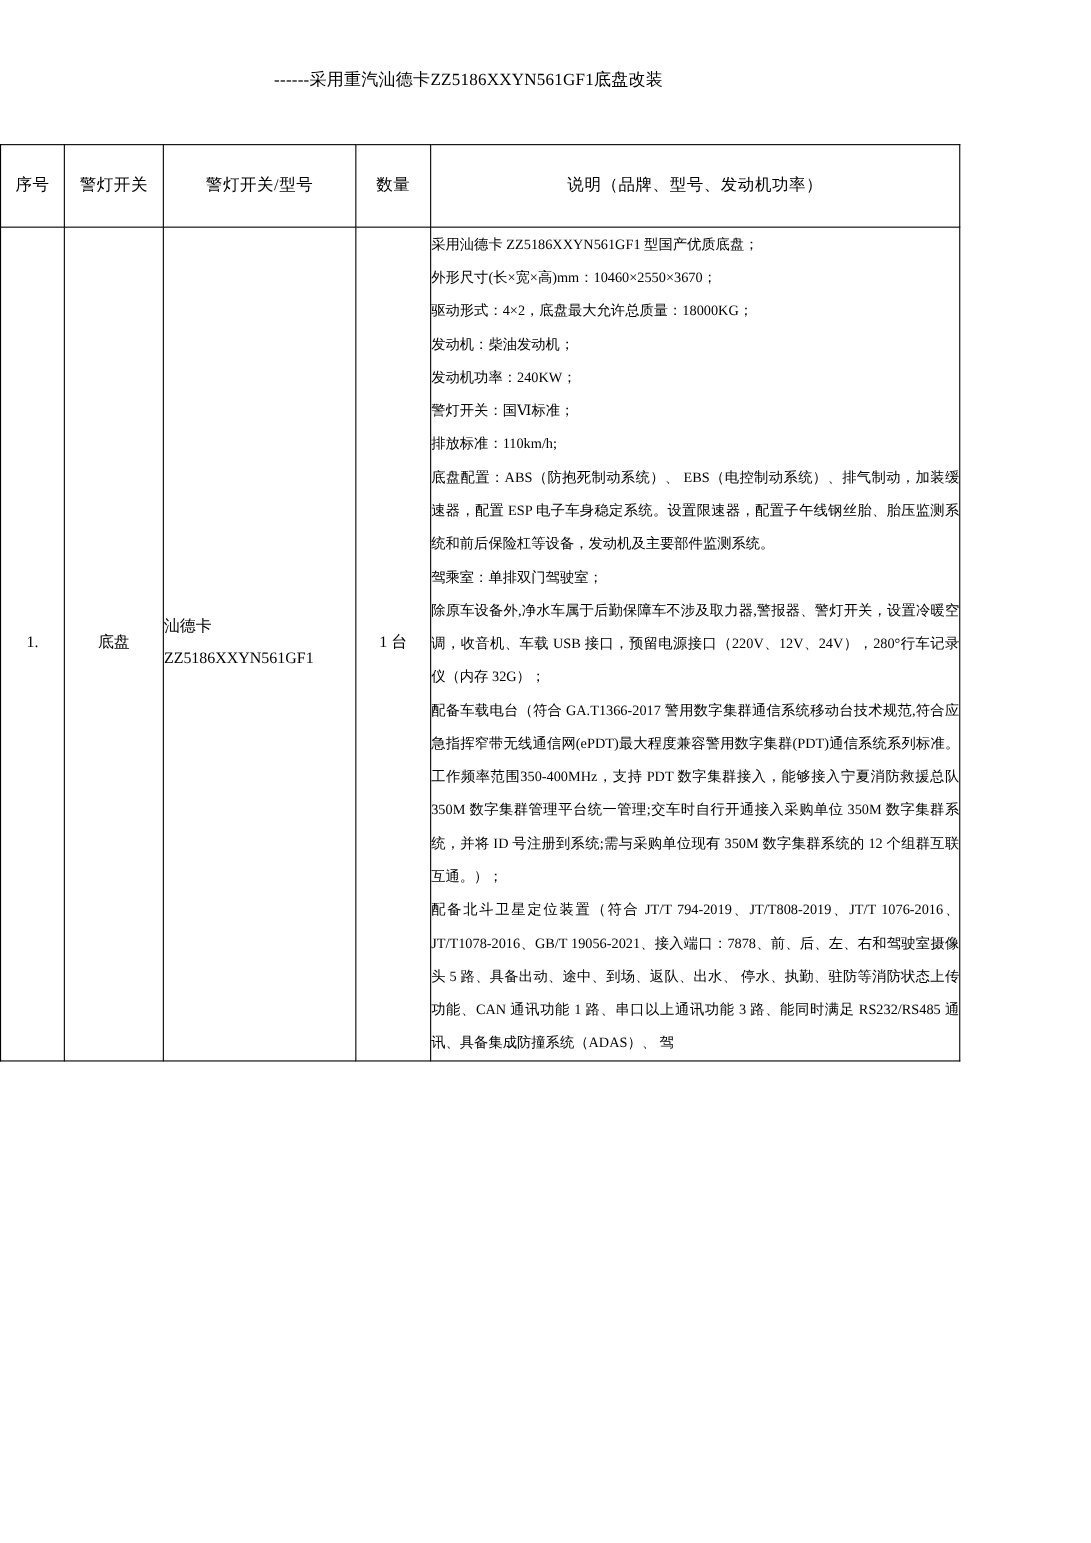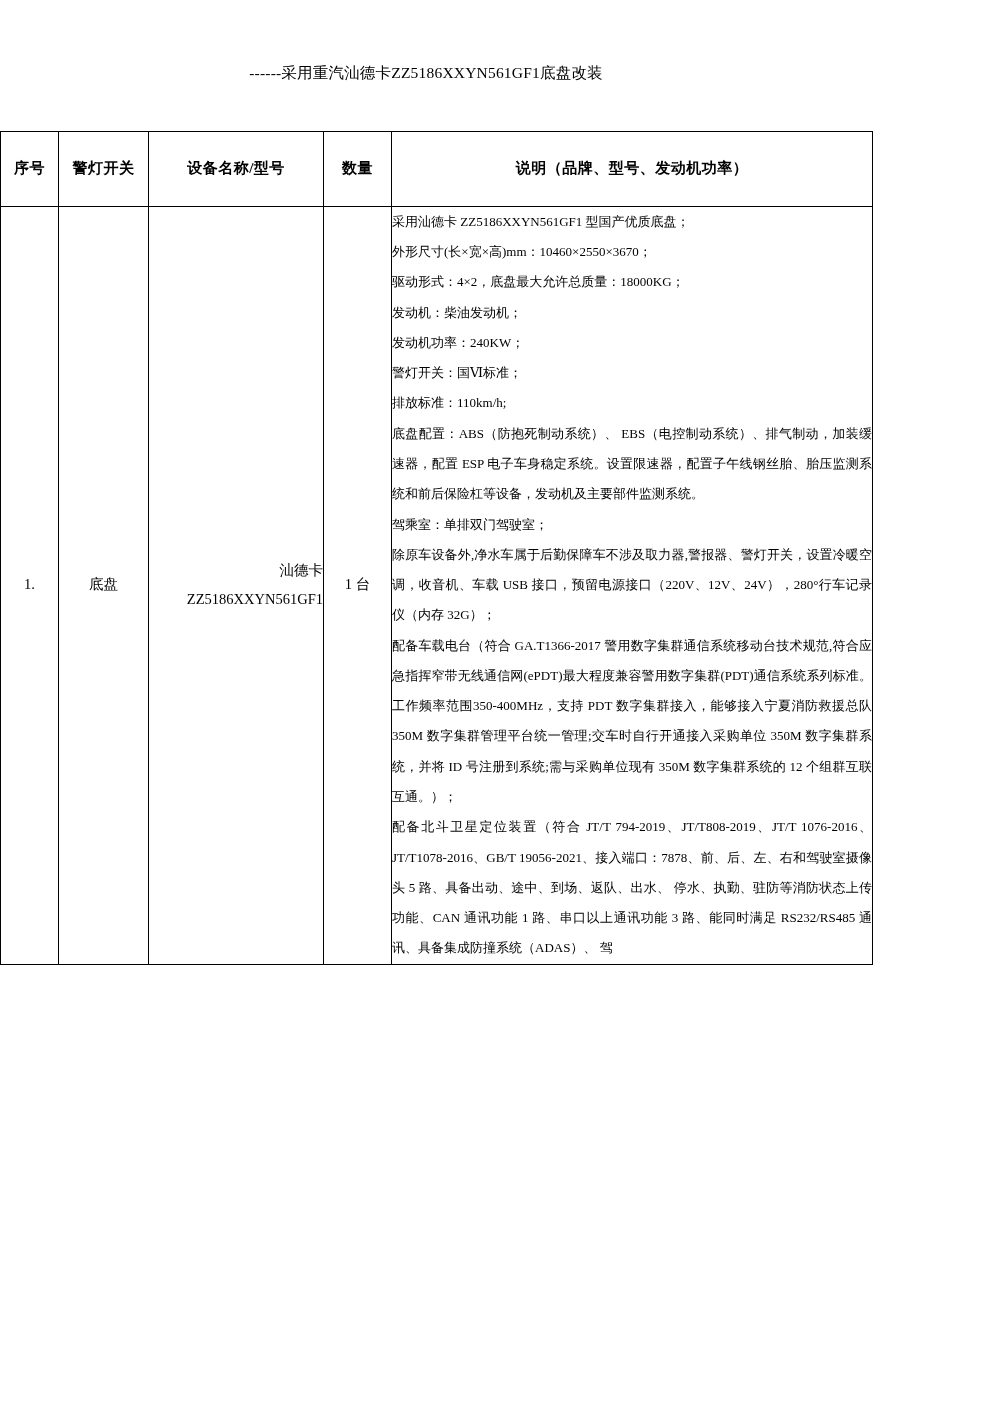--- a/index.html
+++ b/index.html
@@ -34,40 +34,40 @@
     margin: 47px auto 0 auto;
     width: 872px;
     table-layout: fixed;
   }
   table.spec th, table.spec td {
     border: 1px solid #000000;
     padding: 0;
     vertical-align: middle;
   }
   thead th {
-    font-weight: bold;
+    font-weight: normal;
     font-size: 15px;
     text-align: center;
     height: 74px;
     letter-spacing: 0.5px;
   }
   col.c-seq { width: 58px; }
   col.c-cat { width: 90px; }
   col.c-name { width: 175px; }
   col.c-qty { width: 68px; }
   col.c-desc { width: 481px; }
 
   td.cell-center {
     text-align: center;
     font-size: 14.5px;
     vertical-align: middle;
     line-height: 1.9;
   }
   td.cell-name {
-    text-align: right;
+    text-align: left;
     font-size: 14.5px;
     line-height: 2.0;
     vertical-align: middle;
   }
   td.cell-desc {
     padding: 14px 16px 16px 14px;
     vertical-align: top;
     font-size: 13px;
     line-height: 2.33;
     text-align: justify;
@@ -95,21 +95,21 @@
       <col class="c-seq">
       <col class="c-cat">
       <col class="c-name">
       <col class="c-qty">
       <col class="c-desc">
     </colgroup>
     <thead>
       <tr>
         <th>序号</th>
         <th>警灯开关</th>
-        <th>设备名称/型号</th>
+        <th>警灯开关/型号</th>
         <th>数量</th>
         <th>说明（品牌、型号、发动机功率）</th>
       </tr>
     </thead>
     <tbody>
       <tr>
         <td class="cell-center">1.</td>
         <td class="cell-center">底盘</td>
         <td class="cell-name">
           <span class="nm-line">汕德卡</span>

